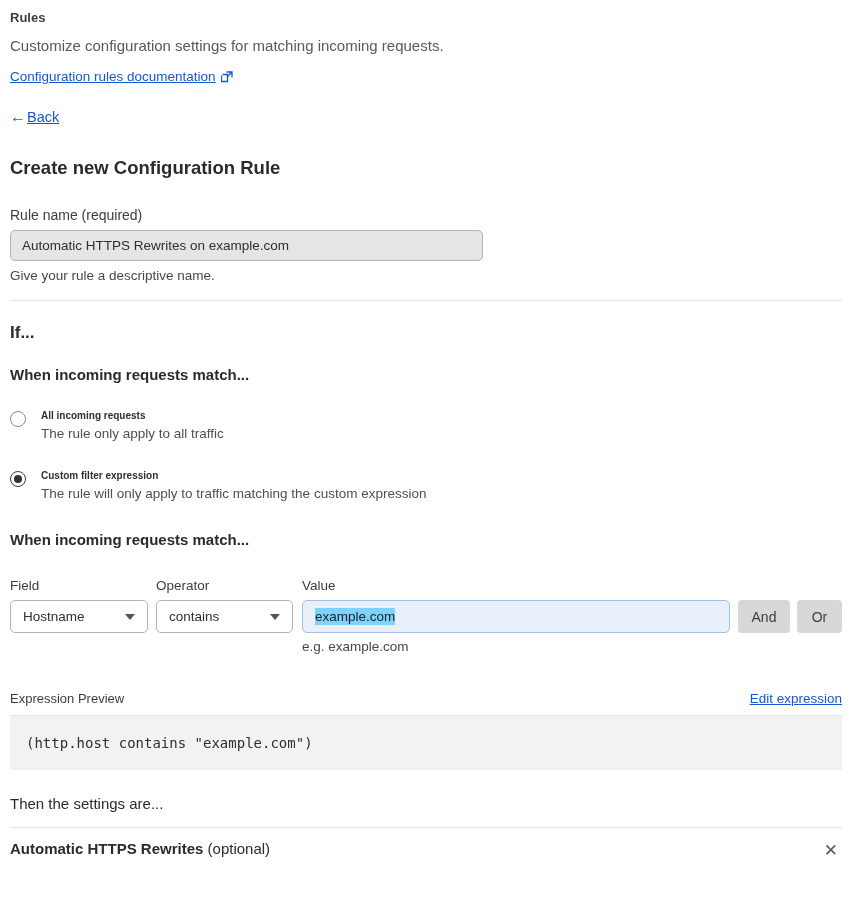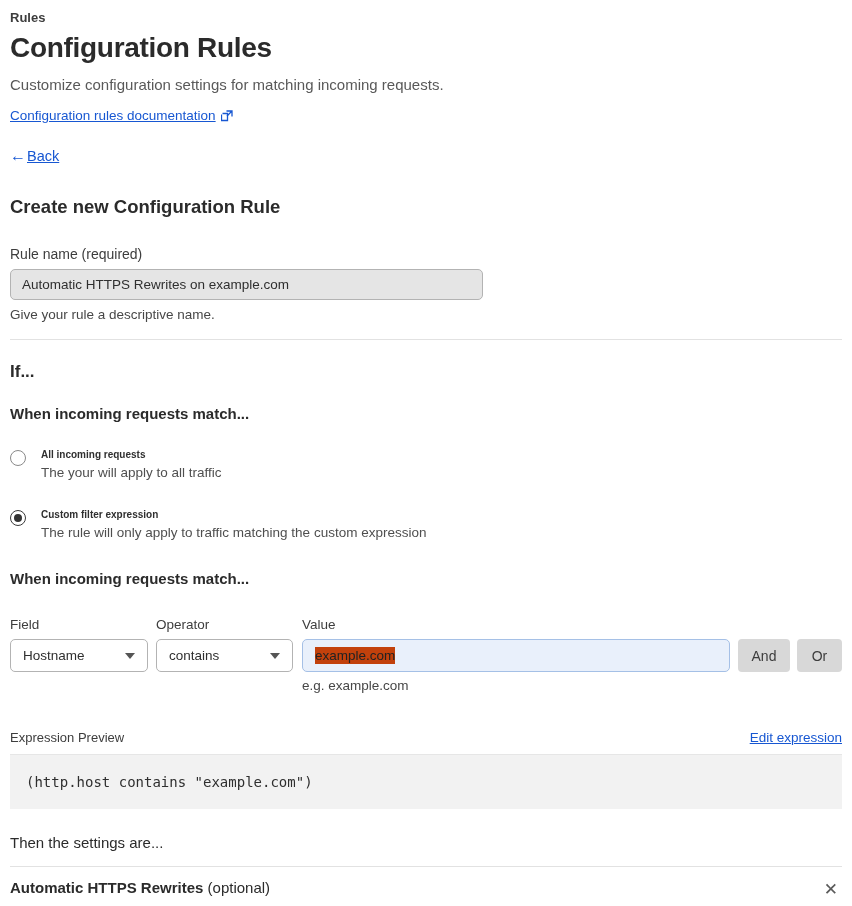--- a/index.html
+++ b/index.html
@@ -64,21 +64,21 @@
     height: 33px; border: 1px solid #b3b3b3; border-radius: 5px; background: #fff;
     display: flex; align-items: center; justify-content: space-between;
     padding: 4px 12px; font-size: 13.5px; color: #2f2f2f; cursor: pointer;
   }
   .caret { width: 0; height: 0; border-left: 5px solid transparent; border-right: 5px solid transparent; border-top: 6px solid #555; }
   .value-box {
     height: 33px; background: #e9f0fb; border: 1px solid #a5c0e6; border-radius: 5px;
     display: flex; align-items: center; padding: 0 12px; font-size: 13.5px; color: #222;
     cursor: text;
   }
-  .value-box .sel { background: #c2410c; padding: 1px 0; }
+  .value-box .sel { background: #7dd3fc; padding: 1px 0; }
   .small-btn {
     height: 33px; background: #d8d8d8; border: none; border-radius: 4px;
     font-size: 14px; color: #3d3d3d; font-family: "Liberation Sans", sans-serif;
     cursor: pointer;
   }
   .btn-and { width: 52px; margin-left: 8px; }
   .btn-or { width: 45px; margin-left: 7px; }
   .value-helper { font-size: 13.5px; color: #474747; margin-top: 6px; margin-left: 292px; }
 
   .preview-row { display: flex; justify-content: space-between; align-items: flex-end; margin-top: 37px; }
@@ -98,21 +98,20 @@
   .setting-title b { font-weight: 700; }
   .optional { font-weight: 400; }
   .close-icon { font-size: 17px; color: #5a5a5a; cursor: pointer; line-height: 1; padding: 2px 4px; }
 </style>
 </head>
 <body>
 
 <div class="page">
 
   <div class="eyebrow">Rules</div>
-  <h1 class="page-title">Configuration Rules</h1>
   <p class="page-desc">Customize configuration settings for matching incoming requests.</p>
 
   <div class="doc-row">
     <span class="link">Configuration rules documentation</span>
     <span class="ext-icon">
       <svg width="12" height="12" viewBox="0 0 12 12">
           <path d="M1.5 3.5 h5 v7 h-6 v-6" fill="none" stroke="#1757d2" stroke-width="1.3"></path>
           <path d="M5.5 1 h5.5 v5.5 M11 1 L6 6" fill="none" stroke="#1757d2" stroke-width="1.3"></path>
         </svg>
     </span>
@@ -131,21 +130,21 @@
 
   <div class="divider"></div>
 
   <h3 class="if-title">If...</h3>
   <div class="match-heading">When incoming requests match...</div>
 
   <div class="radio-row">
     <span class="radio-outer"></span>
     <div class="radio-texts">
       <div class="radio-label">All incoming requests</div>
-      <div class="radio-desc">The your will apply to all traffic</div>
+      <div class="radio-desc">The rule only apply to all traffic</div>
     </div>
   </div>
 
   <div class="radio-row">
     <span class="radio-outer selected">
         <span class="radio-dot"></span>
       </span>
     <div class="radio-texts">
       <div class="radio-label">Custom filter expression</div>
       <div class="radio-desc">The rule will only apply to traffic matching the custom expression</div>

